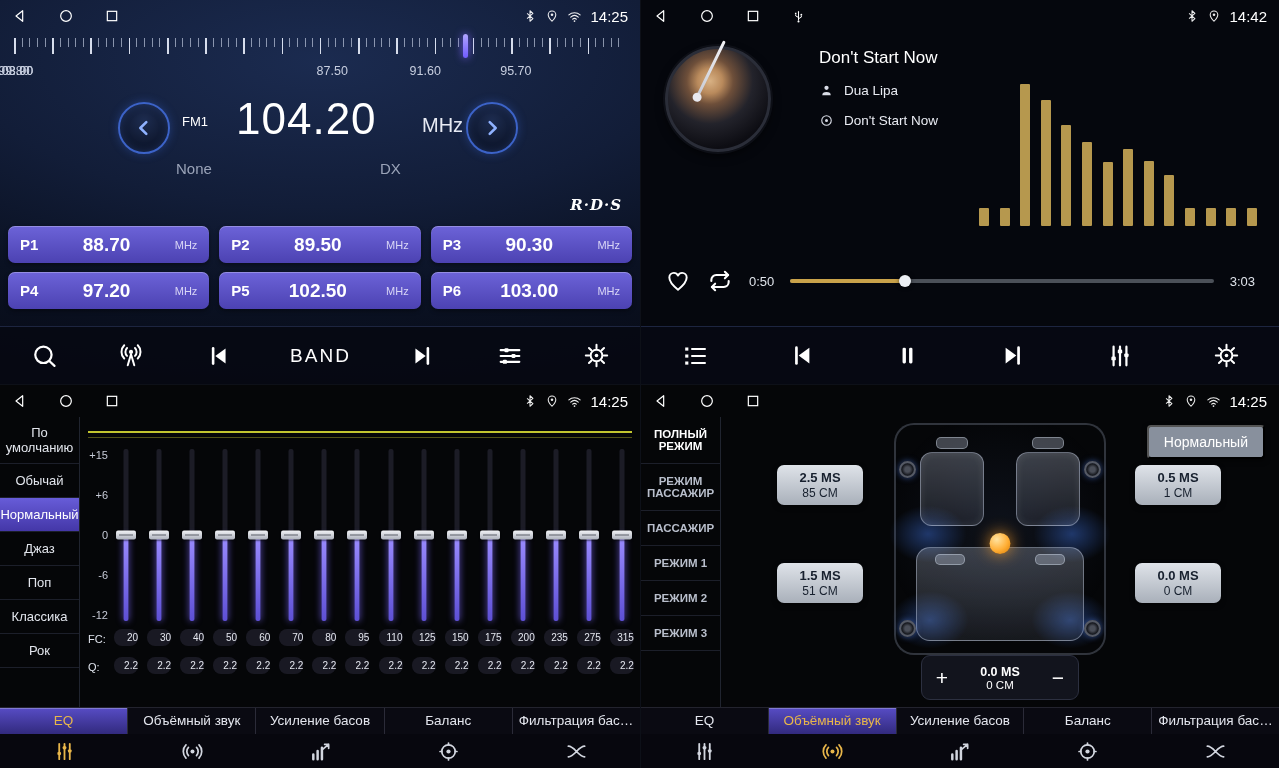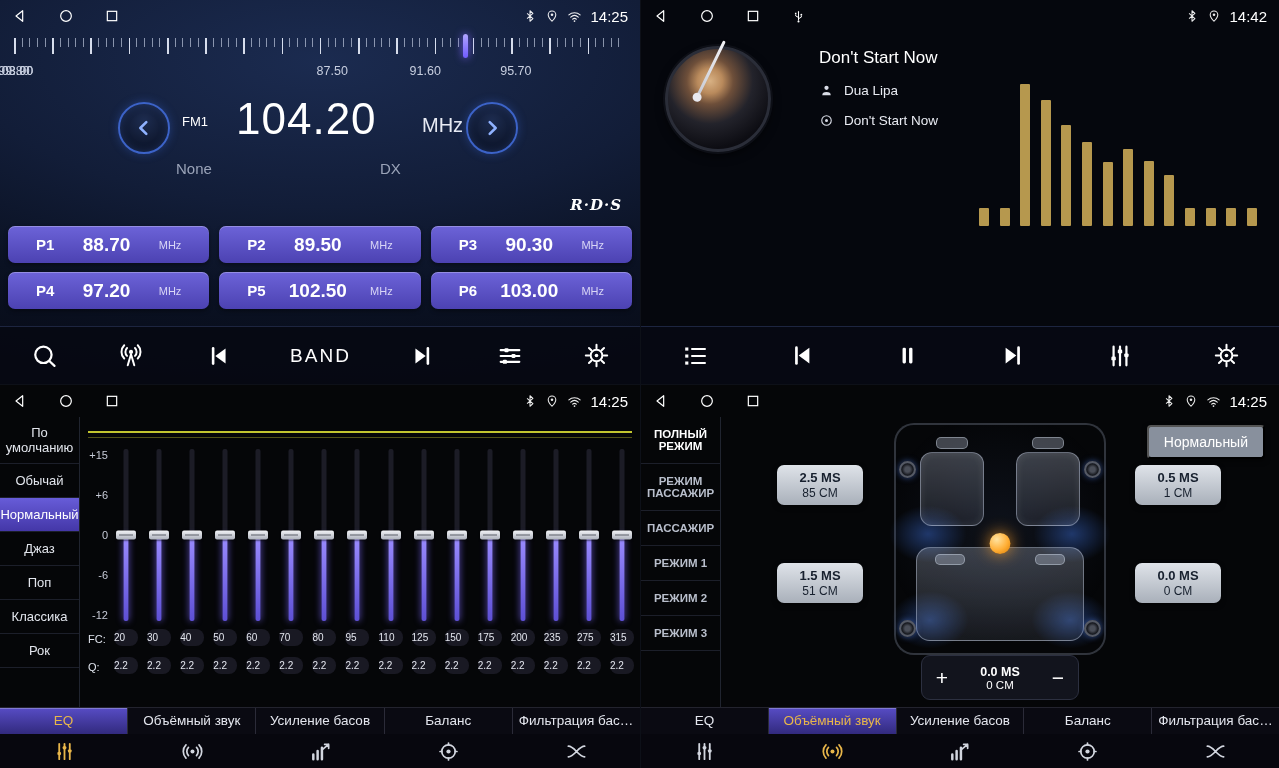--- a/index.html
+++ b/index.html
@@ -37,21 +37,21 @@
   .band-sub   { position:absolute; left:176px; top:66px; font-size:15px; color:#9aa3b8; }
   .freq-big   { position:absolute; left:236px; top:0; font-size:44px; font-weight:400; letter-spacing:1px; }
   .freq-unit  { position:absolute; left:422px; top:20px; font-size:20px; color:#e7eaf3; }
   .dx         { position:absolute; left:380px; top:66px; font-size:15px; color:#9aa3b8; }
   .rds { position:absolute; top:196px; right:18px; font-family:"DejaVu Serif",serif; font-style:italic;
     font-weight:700; font-size:15px; letter-spacing:1px; color:#fff; }
   .presets { position:absolute; top:226px; left:8px; right:8px; display:grid;
     grid-template-columns:1fr 1fr 1fr; gap:9px 10px; }
   .preset { height:37px; border-radius:7px; background:linear-gradient(180deg,#6c63d8,#4c42b2);
     box-shadow:inset 0 1px 0 rgba(255,255,255,.28), 0 2px 4px rgba(0,0,0,.4);
-    display:flex; align-items:center; padding:0 28px; cursor:pointer; border:0; color:#fff; }
+    display:flex; align-items:center; padding:0 12px; cursor:pointer; border:0; color:#fff; }
   .preset .key { font-size:15px; font-weight:700; }
   .preset .pfreq { flex:1; text-align:center; font-size:19px; font-weight:700; }
   .preset .punit { font-size:11px; color:#d9d6f6; }
   .toolbar { position:absolute; left:0; right:0; bottom:0; height:58px; background:rgba(6,9,18,.92);
     border-top:1px solid #1d2540; display:flex; align-items:center; justify-content:space-around; }
   .tbic { display:inline-flex; color:#fff; cursor:pointer; }
   .band-btn { font-size:19px; letter-spacing:2px; color:#fff; cursor:pointer; background:none; border:0; }
 
   
   .p-player { background:#05070d; border-left:1px solid #0d1018; }
@@ -113,21 +113,21 @@
     background:#1c1c26; border-radius:2px; }
   .sl-track-bot { position:absolute; left:50%; transform:translateX(-50%); top:50%; height:50%; width:5px;
     background:linear-gradient(180deg,#9b8cff,#5d4fd4); box-shadow:0 0 7px rgba(125,105,255,.75); border-radius:2px; }
   .sl-thumb { position:absolute; left:50%; top:50%; transform:translate(-50%,-50%); width:20px; height:9px;
     border-radius:2px; background:linear-gradient(180deg,#f2f3f6,#aeb2bd); box-shadow:0 1px 2px rgba(0,0,0,.7); cursor:grab; }
   .sl-thumb::after { content:""; position:absolute; left:3px; right:3px; top:4px; height:1px; background:#5a5e68; }
   .row-label { position:absolute; left:8px; font-size:11px; color:#dfe3ec; }
   .row-label.fc { top:216px; } .row-label.q { top:244px; }
   .eq-row { position:absolute; left:34px; right:6px; display:flex; justify-content:space-between; }
   .eq-row.fc { top:212px; } .eq-row.q { top:240px; }
-  .eq-cell { width:24px; text-align:left; font-size:10px; color:#e3e6ee; background:#191923;
+  .eq-cell { width:24px; text-align:right; font-size:10px; color:#e3e6ee; background:#191923;
     border-radius:8px; padding:3px 0; }
 
   
   .sf-menu { width:80px; border-right:1px solid #20242f; display:flex; flex-direction:column; }
   .sf-mode { padding:11px 4px; text-align:center; font-size:11.5px; font-weight:700; color:#b9bfcc;
     border-bottom:1px solid #1c1f2a; cursor:pointer; }
   .sf-mode.active { color:#fff; }
   .sf-main { flex:1; position:relative; }
   .normal-chip { position:absolute; top:8px; right:14px; background:rgba(148,156,170,.92); color:#fff;
     font-size:14px; padding:7px 15px; border-radius:4px; box-shadow:0 2px 5px rgba(0,0,0,.5); cursor:pointer; }
@@ -402,20 +402,42 @@
         <div class="spec-bar" style="height: 45%;"></div>
         <div class="spec-bar" style="height: 54%;"></div>
         <div class="spec-bar" style="height: 46%;"></div>
         <div class="spec-bar" style="height: 36%;"></div>
         <div class="spec-bar" style="height: 13%;"></div>
         <div class="spec-bar" style="height: 13%;"></div>
         <div class="spec-bar" style="height: 13%;"></div>
         <div class="spec-bar" style="height: 13%;"></div>
     </div>
 
+    <div class="controls">
+      <span class="ctic">
+          <svg viewBox="0 0 24 24" width="26" height="26">
+            <path d="M12 20C5 14.5 4 11 4 8.8C4 6.2 6 4.5 8.2 4.5C10 4.5 11.3 5.6 12 7C12.7 5.6 14 4.5 15.8 4.5C18 4.5 20 6.2 20 8.8C20 11 19 14.5 12 20Z" fill="none" stroke="currentColor" stroke-width="1.8" stroke-linejoin="round"></path>
+          </svg>
+        </span>
+      <span class="ctic">
+          <svg viewBox="0 0 24 24" width="26" height="26" fill="none" stroke="currentColor" stroke-width="1.9" stroke-linecap="round" stroke-linejoin="round">
+            <path d="M16.5 3.5l3 3-3 3"></path>
+            <path d="M19.5 6.5H8.5A4.5 4.5 0 0 0 4 11v1"></path>
+            <path d="M7.5 20.5l-3-3 3-3"></path>
+            <path d="M4.5 17.5H15.5A4.5 4.5 0 0 0 20 13v-1"></path>
+          </svg>
+        </span>
+      <span class="p-time">0:50</span>
+      <div class="progress">
+        <div class="p-track"></div>
+        <div class="p-fill" style="width: 27%;"></div>
+        <div class="p-thumb" style="left: 27%;"></div>
+      </div>
+      <span class="p-time">3:03</span>
+    </div>
 
     <footer class="toolbar">
       <span class="tbic">
           <svg viewBox="0 0 24 24" width="28" height="28" stroke="currentColor" stroke-width="1.9" stroke-linecap="round">
             <path d="M9.5 6h11M9.5 12h11M9.5 18h11"></path>
             <rect x="3.6" y="4.7" width="2.7" height="2.7" fill="currentColor" stroke="none"></rect>
             <rect x="3.6" y="10.7" width="2.7" height="2.7" fill="currentColor" stroke="none"></rect>
             <rect x="3.6" y="16.7" width="2.7" height="2.7" fill="currentColor" stroke="none"></rect>
           </svg>
         </span>

